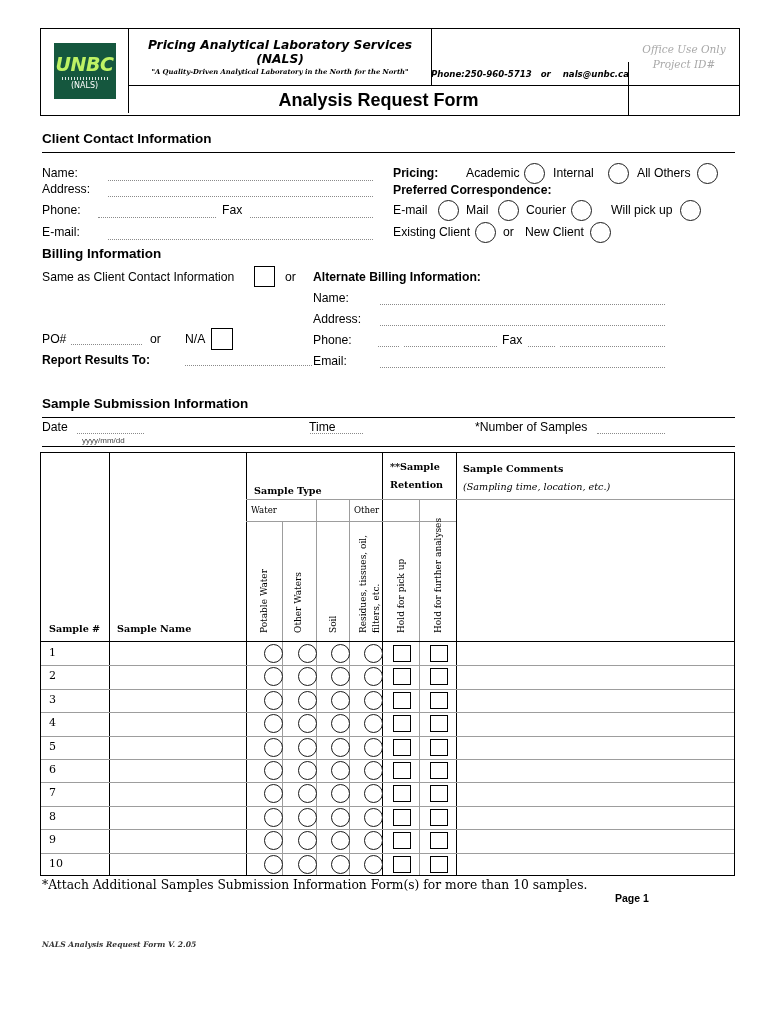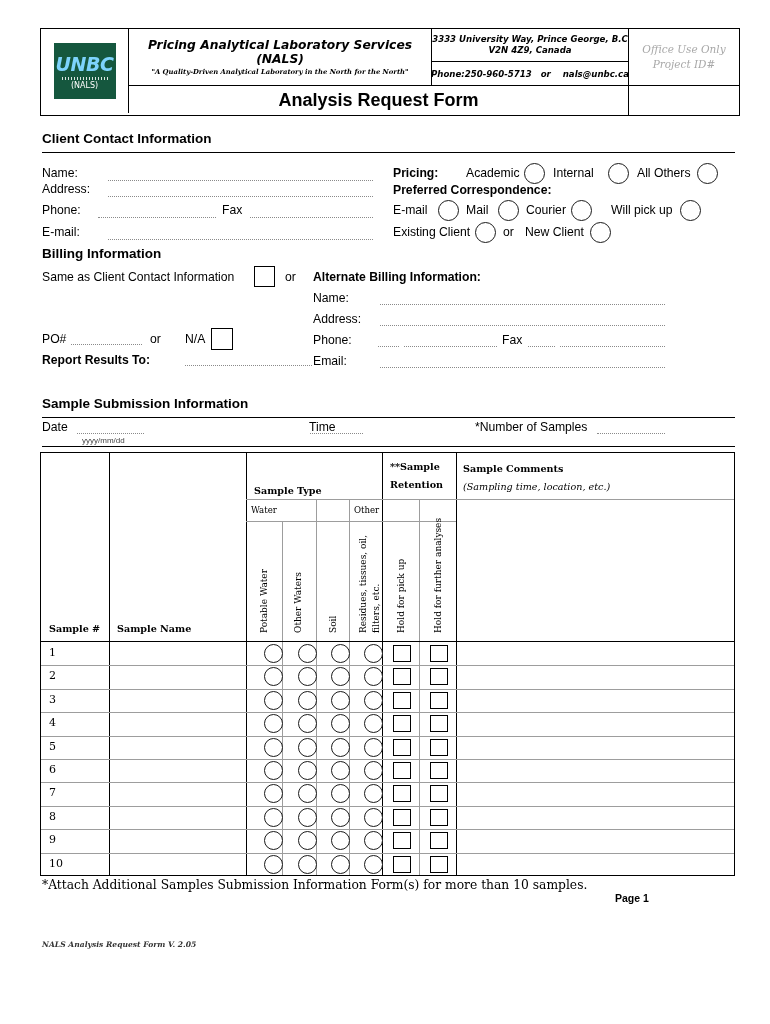--- a/index.html
+++ b/index.html
@@ -39,21 +39,21 @@
   }
   .logo-box {
     width: 62px; height: 56px;
     background: #15573E;
     display: flex; flex-direction: column;
     align-items: center; justify-content: center;
     padding-top: 2px;
     box-sizing: border-box;
   }
   .logo-unbc {
-    color: #7dd3fc;
+    color: #bef264;
     font-family: "DejaVu Sans", sans-serif;
     font-weight: bold; font-style: italic;
     font-size: 19px; line-height: 19px;
     letter-spacing: -0.5px;
   }
   .logo-micro {
     width: 46px; height: 3px;
     margin-top: 3px;
     background: repeating-linear-gradient(to right,
       rgba(255,255,255,0.85) 0px, rgba(255,255,255,0.85) 1.4px,
@@ -264,24 +264,20 @@
         <div class="logo-nals">(NALS)</div>
       </div>
     </div>
 
     <div class="hdr-name">
       <div class="l1">Pricing Analytical Laboratory Services</div>
       <div class="l1">(NALS)</div>
       <div class="l2">"A Quality-Driven Analytical Laboratory in the North for the North"</div>
     </div>
 
-    <div class="hdr-addr">
-      <div>3333 University Way, Prince George, B.C</div>
-      <div>V2N 4Z9, Canada</div>
-    </div>
 
     <div class="hdr-phone">Phone:250-960-5713   or    nals@unbc.ca</div>
 
     <div class="hdr-office">
       <div>Office Use Only</div>
       <div>Project ID#</div>
     </div>
 
     <div class="hdr-title">Analysis Request Form</div>
     <div class="hdr-title-blank"></div>

